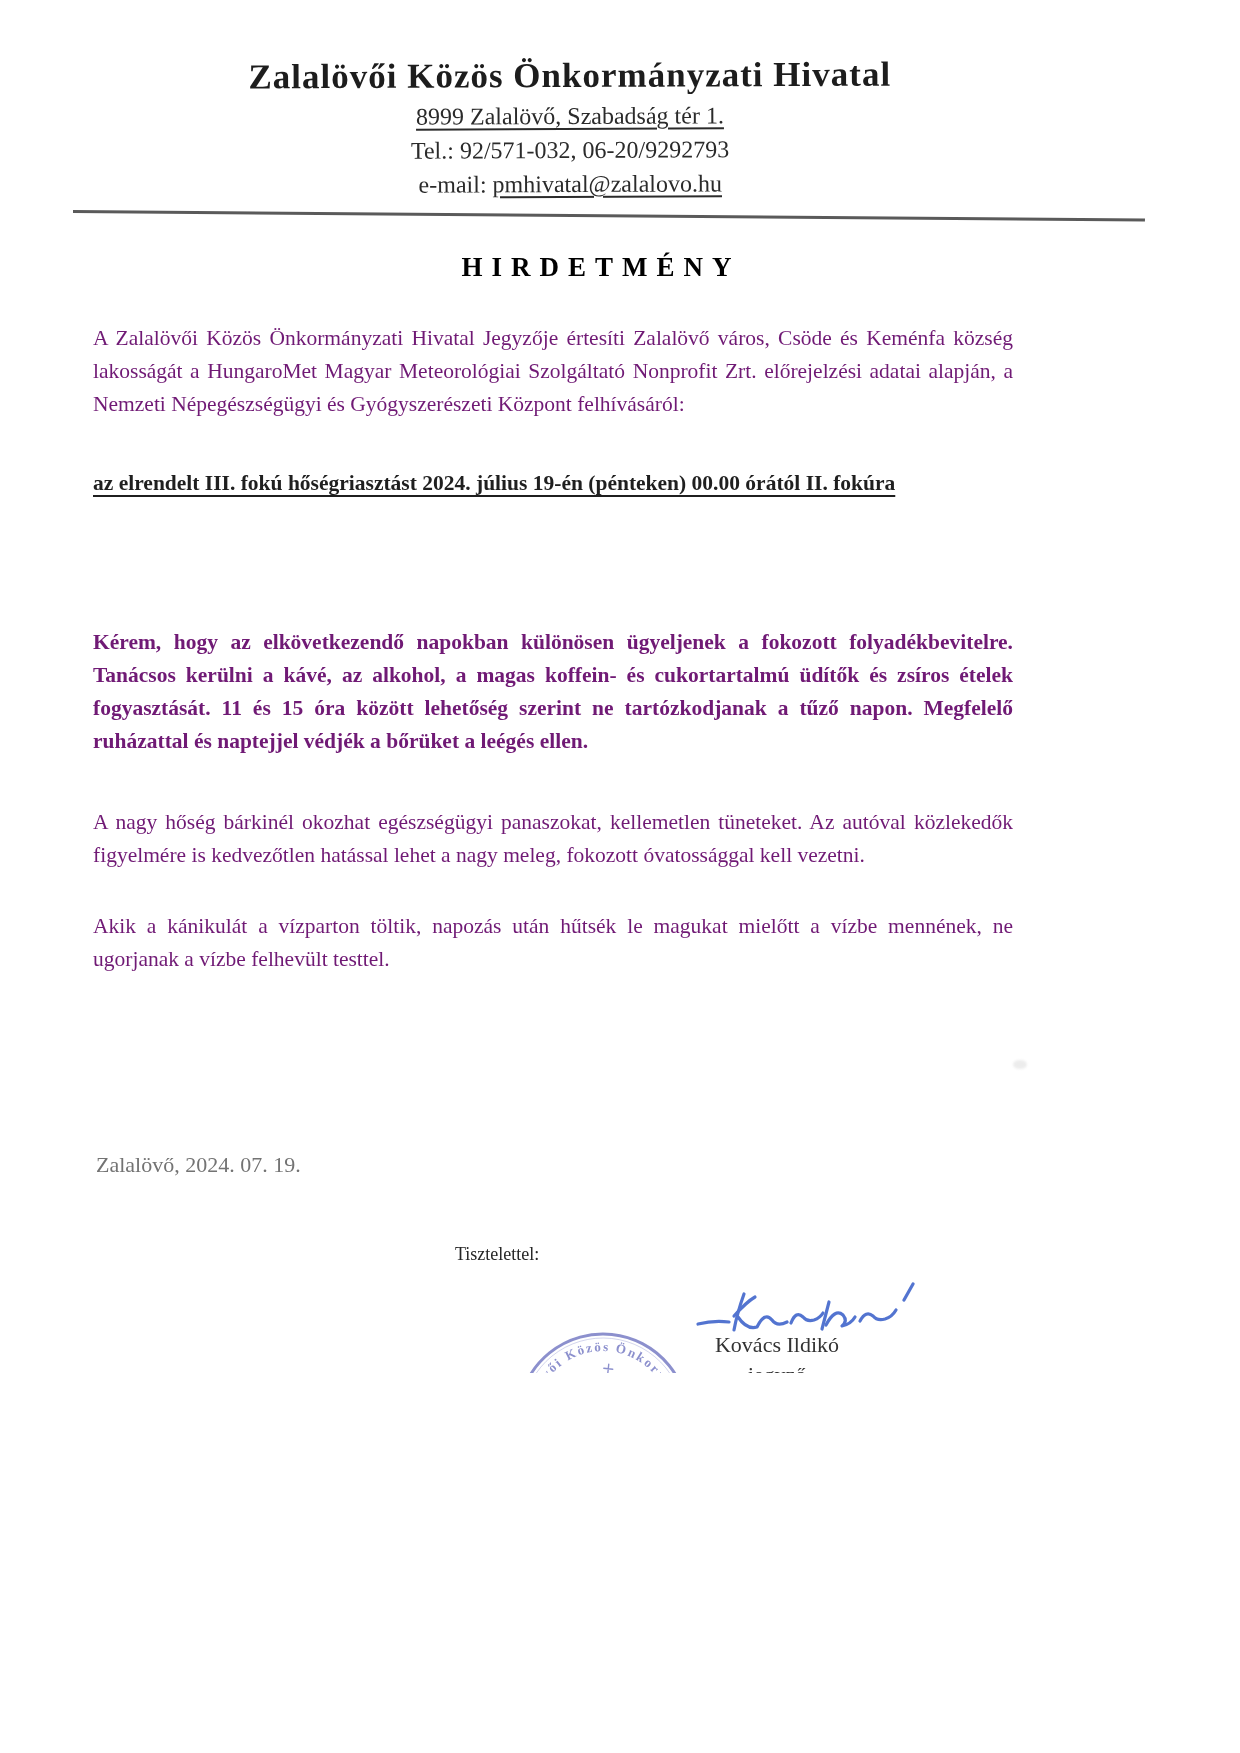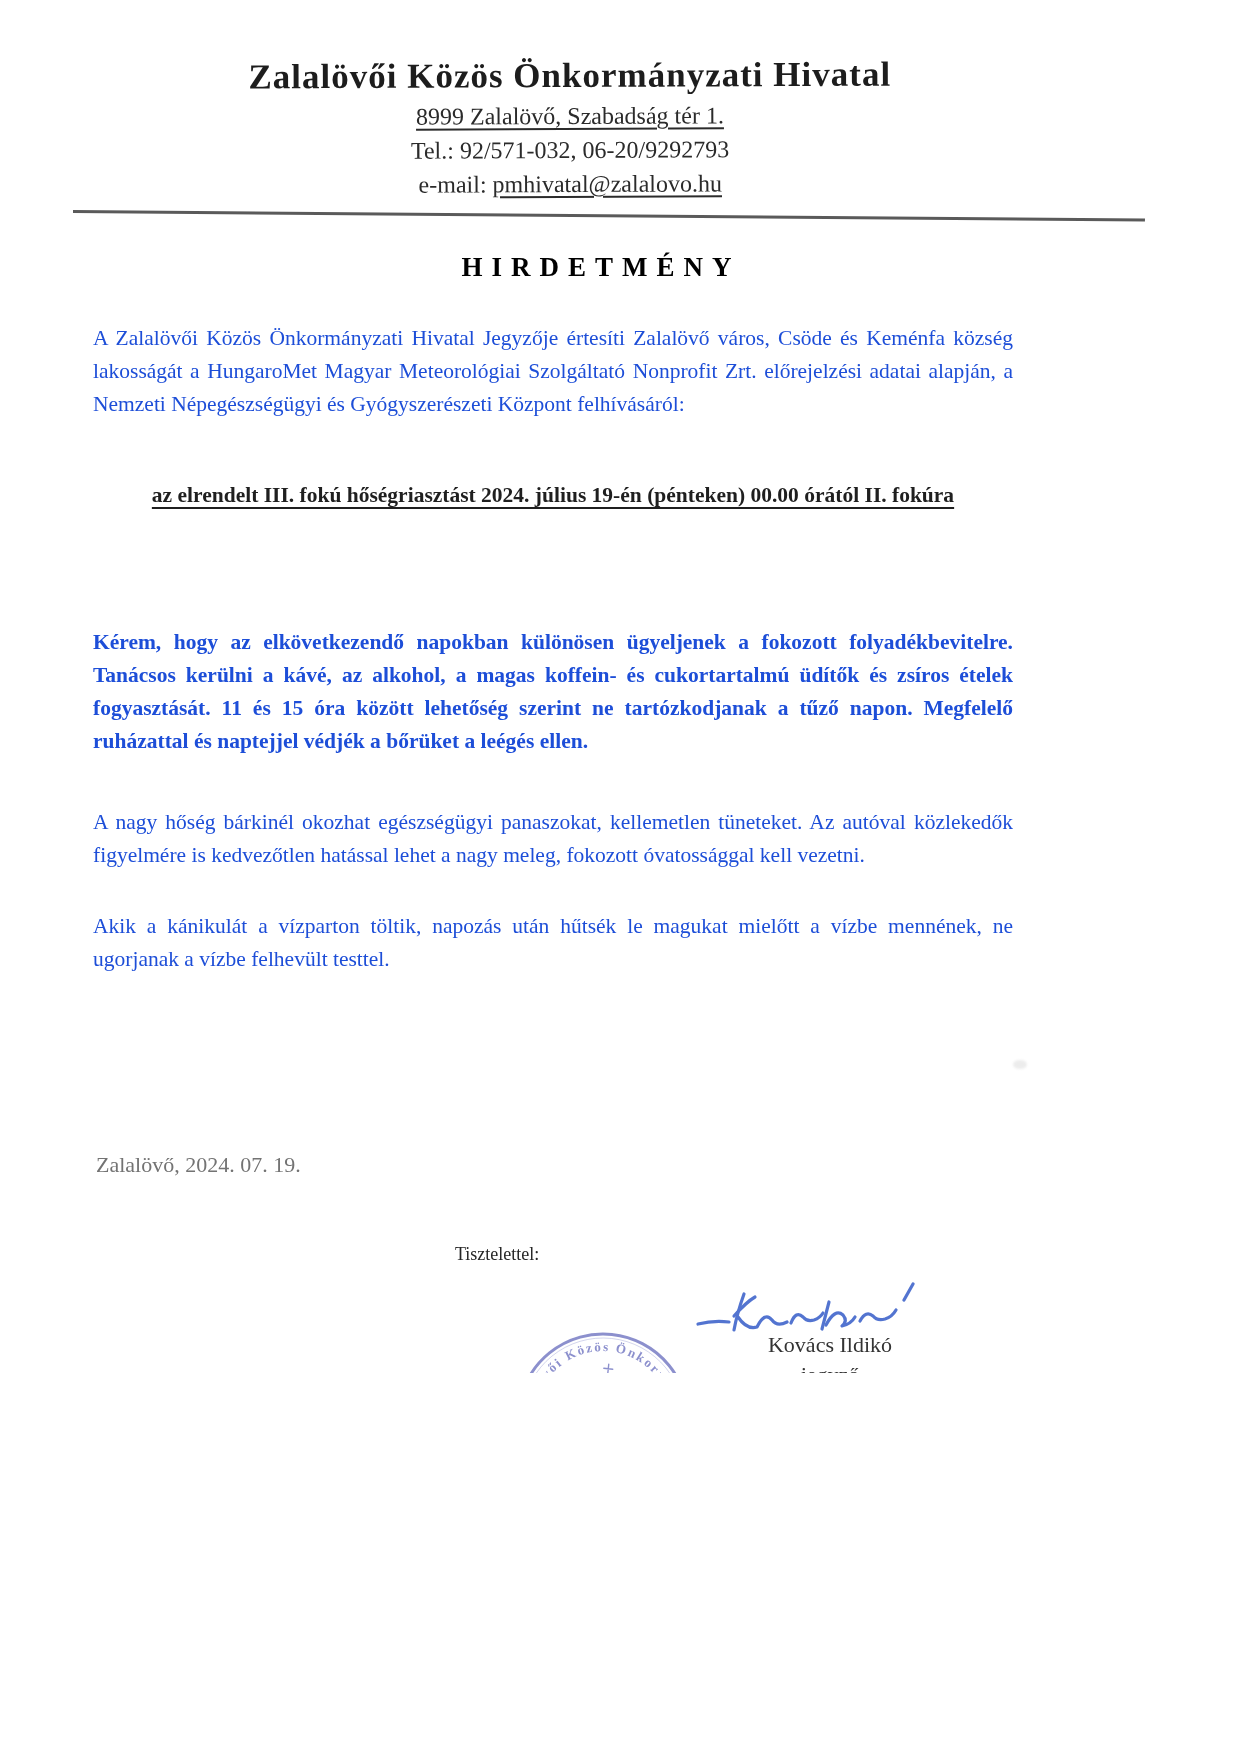--- a/index.html
+++ b/index.html
@@ -22,39 +22,39 @@
     background:#5a5a5a;transform:rotate(0.45deg);transform-origin:left center;
   }
   
   .doc-title{
     position:absolute;left:93px;top:252px;width:920px;margin:0;
     text-align:center;transform:translateX(48px);
     font-size:27px;font-weight:700;letter-spacing:9px;color:#000000;
   }
   .flowtext{
     position:absolute;left:93px;width:920px;margin:0;
-    font-size:21.5px;line-height:33px;text-align:justify;color:#1d4ed8;
+    font-size:21.5px;line-height:33px;text-align:justify;color:#701a75;
   }
   .intro{top:322px;}
   .alert{
-    position:absolute;left:93px;top:478px;width:920px;
-    text-align:center;font-size:21.5px;line-height:34px;font-weight:700;color:#1f1f1f;
+    position:absolute;left:93px;top:466px;width:920px;
+    text-align:left;font-size:21.5px;line-height:34px;font-weight:700;color:#1f1f1f;
   }
   .alert-line{text-decoration:underline;text-underline-offset:5px;text-decoration-thickness:2px;}
   .p0{top:626px;font-weight:bold;}
   .p1{top:760px;text-align:left;}
   .p2{top:806px;}
   .p3{top:910px;}
   .closing{top:1026px;text-align:left;}
   .date-line{position:absolute;left:96px;top:1152px;font-size:22px;color:#737373;}
   .salutation{position:absolute;left:455px;top:1244px;font-size:18px;color:#262626;}
   
   .signature-svg{position:absolute;left:692px;top:1276px;}
   .signer{
-    position:absolute;left:720px;top:1330px;width:220px;
+    position:absolute;left:667px;top:1330px;width:220px;
     text-align:center;font-size:22px;line-height:30px;color:#333333;
   }
   
   .stamp-svg{position:absolute;left:513px;top:1329px;opacity:.88;}
   .stamp-text{font-family:"Liberation Serif","DejaVu Serif",serif;font-weight:700;fill:#7d81c7;}
   
   .smudge{
     position:absolute;left:1013px;top:1060px;width:14px;height:9px;
     background:#9a9a9a;opacity:.18;border-radius:50%;filter:blur(1px);
   }

